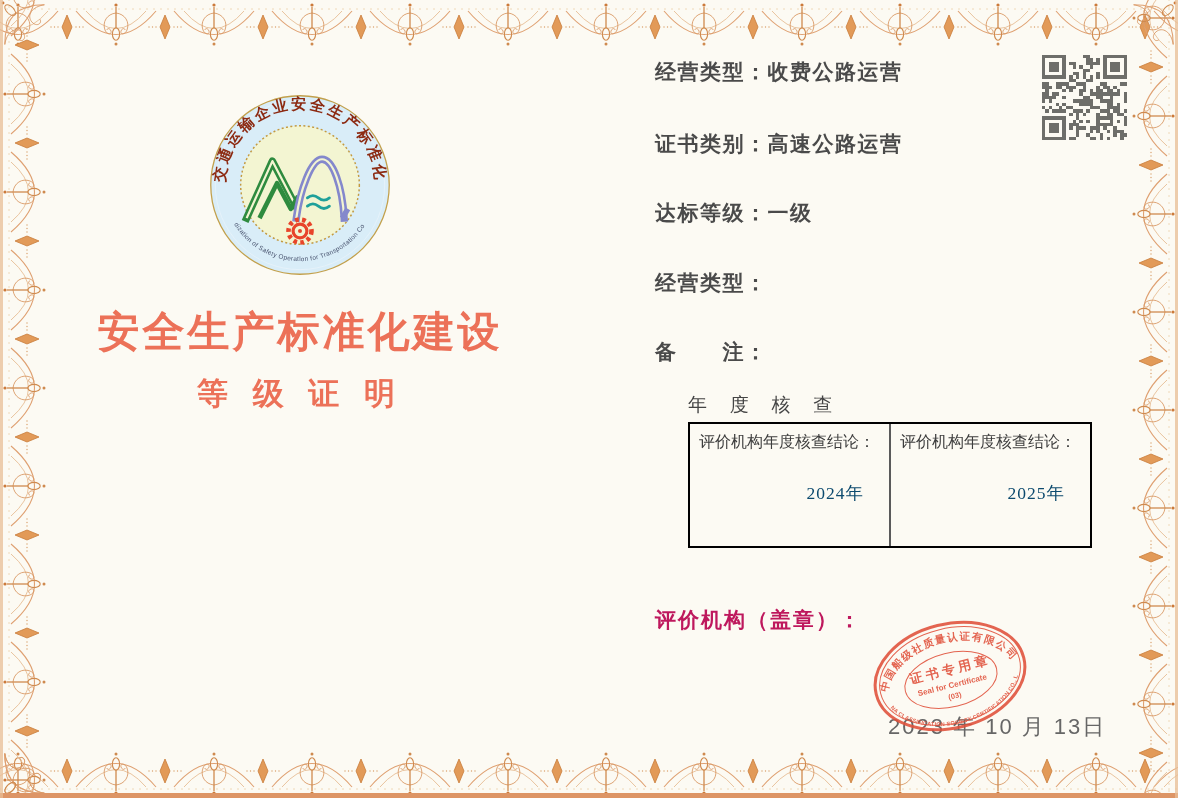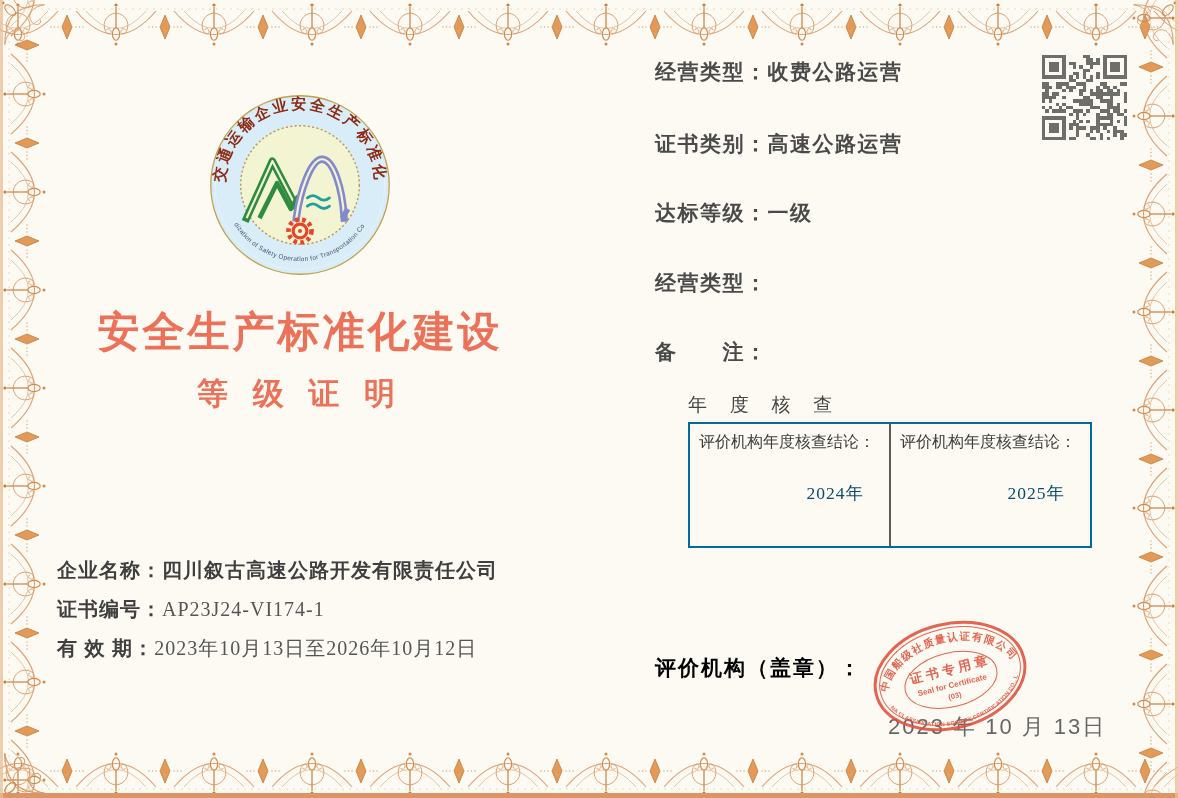--- a/index.html
+++ b/index.html
@@ -29,27 +29,27 @@
   .lf-label{font-size:20px;font-weight:bold;color:#3f3f3f;letter-spacing:1px;white-space:pre;}
   .lf-value-sans{font-size:20px;font-weight:bold;color:#3f3f3f;letter-spacing:1px;}
   .lf-value-serif{font-family:"Liberation Serif",serif;font-size:20px;color:#555;letter-spacing:1px;}
   
   .rf-row{position:absolute;left:655px;display:flex;align-items:baseline;}
   .rf-label,.rf-value{font-size:21px;font-weight:bold;color:#4a4a4a;letter-spacing:1.5px;white-space:pre;}
   
   .ar-title{position:absolute;left:688px;top:392px;width:404px;text-align:left;
     font-family:"Liberation Serif",serif;font-size:19px;color:#444;letter-spacing:9px;}
   .ar-table{position:absolute;left:688px;top:422px;width:404px;height:126px;display:flex;
-    border:2px solid #0369a1;box-sizing:border-box;background:transparent;}
+    border:2px solid #000000;box-sizing:border-box;background:transparent;}
   .ar-cell{flex:1;display:flex;flex-direction:column;padding:8px 9px;box-sizing:border-box;}
   .ar-cell + .ar-cell{border-left:2px solid #5a5a5a;}
   .ar-header{font-family:"Liberation Serif",serif;font-size:16px;color:#3d3d3d;letter-spacing:0px;white-space:nowrap;}
   .ar-year{font-family:"Liberation Serif",serif;font-size:17.5px;color:#0c4a6e;text-align:right;margin-top:28px;padding-right:16px;letter-spacing:1px;}
   
-  .issuer{position:absolute;left:655px;top:654px;font-size:21px;font-weight:bold;color:#000000;letter-spacing:2px;}
+  .issuer{position:absolute;left:655px;top:606px;font-size:21px;font-weight:bold;color:#be185d;letter-spacing:2px;}
   .seal{position:absolute;left:866px;top:616px;width:168px;height:120px;opacity:.88;}
   .issue-date{position:absolute;left:888px;top:712px;width:220px;font-family:Liberation Sans, sans-serif;
     font-size:22px;color:#666;letter-spacing:2px;white-space:pre;}
   
   .qr{position:absolute;left:1042px;top:55px;width:85px;height:85px;}
 </style>
 </head>
 <body>
 
 <div id="stage">
@@ -182,34 +182,20 @@
       <circle cx="0" cy="50" r="7.5" fill="none" stroke="#e8442a" stroke-width="3.4"></circle>
       <circle cx="0" cy="50" r="2.2" fill="#e8442a"></circle>
     </g>
   </svg>
 
   <div class="title-block">
     <div class="title-line2">安全生产标准化建设</div>
     <div class="title-line3">等 级 证 明</div>
   </div>
 
-  <div class="left-fields">
-    <div class="lf-row">
-      <span class="lf-label">企业名称：</span>
-      <span class="lf-value-sans">四川叙古高速公路开发有限责任公司</span>
-    </div>
-    <div class="lf-row">
-      <span class="lf-label">证书编号：</span>
-      <span class="lf-value-serif">AP23J24-VI174-1</span>
-    </div>
-    <div class="lf-row">
-      <span class="lf-label">有 效 期：</span>
-      <span class="lf-value-serif">2023年10月13日至2026年10月12日</span>
-    </div>
-  </div>
 
   <div class="rf-row" style="top:130px">
     <span class="rf-label">证书类别：</span>
     <span class="rf-value">高速公路运营</span>
   </div>
   <div class="rf-row" style="top:58px">
     <span class="rf-label">经营类型：</span>
     <span class="rf-value">收费公路运营</span>
   </div>
   <div class="rf-row" style="top:199px">

